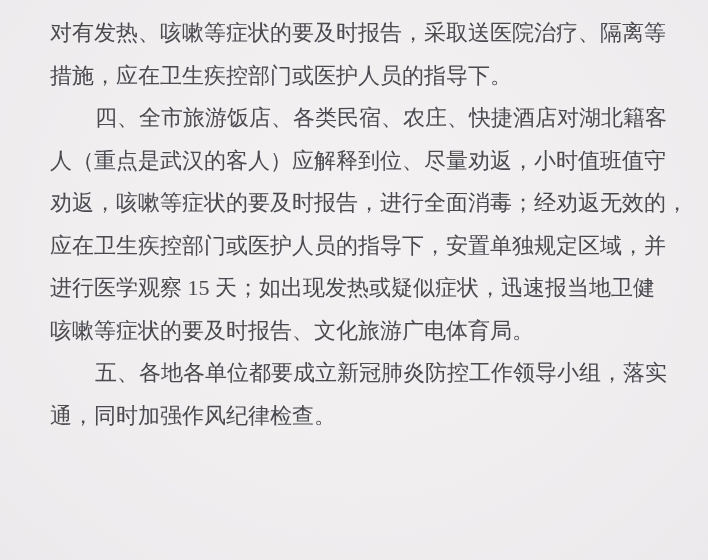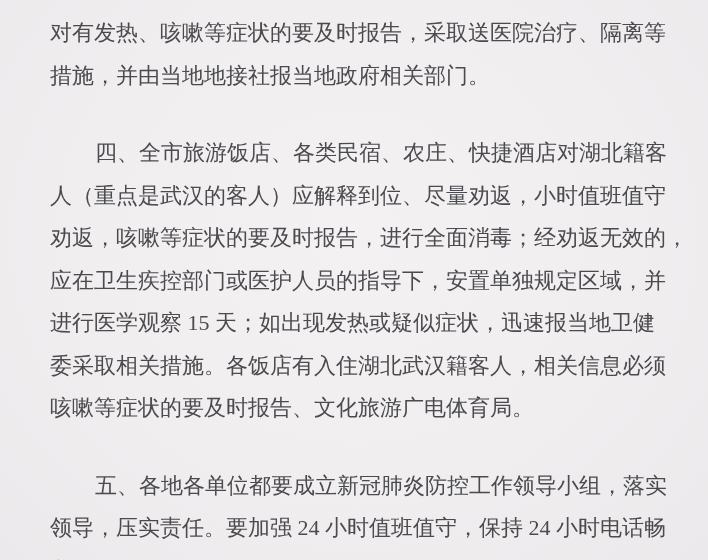--- a/index.html
+++ b/index.html
@@ -26,32 +26,29 @@
     line-height: 42.5px;
     font-size: 22px;
     color: #4a4a4f;
     letter-spacing: 0px;
     white-space: nowrap;
     font-weight: 400;
     text-rendering: optimizeLegibility;
   }
   .line.indent {
     text-indent: 45px;
-    margin-top: 35px;
   }
 </style>
 </head>
 <body>
 
 <div class="page">
   <div class="line">对有发热、咳嗽等症状的要及时报告，采取送医院治疗、隔离等</div>
-  <div class="line">措施，并由当地地接社报当地政府相关部门。</div>
+  <div class="line">措施，应在卫生疾控部门或医护人员的指导下。</div>
   <div class="line indent">四、全市旅游饭店、各类民宿、农庄、快捷酒店对湖北籍客</div>
   <div class="line">人（重点是武汉的客人）应解释到位、尽量劝返，小时值班值守</div>
   <div class="line">劝返，咳嗽等症状的要及时报告，进行全面消毒；经劝返无效的，</div>
   <div class="line">应在卫生疾控部门或医护人员的指导下，安置单独规定区域，并</div>
   <div class="line">进行医学观察 15 天；如出现发热或疑似症状，迅速报当地卫健</div>
-  <div class="line">委采取相关措施。各饭店有入住湖北武汉籍客人，相关信息必须</div>
   <div class="line">咳嗽等症状的要及时报告、文化旅游广电体育局。</div>
   <div class="line indent">五、各地各单位都要成立新冠肺炎防控工作领导小组，落实</div>
-  <div class="line">领导，压实责任。要加强 24 小时值班值守，保持 24 小时电话畅</div>
   <div class="line">通，同时加强作风纪律检查。</div>
 </div>
 
 </body></html>

